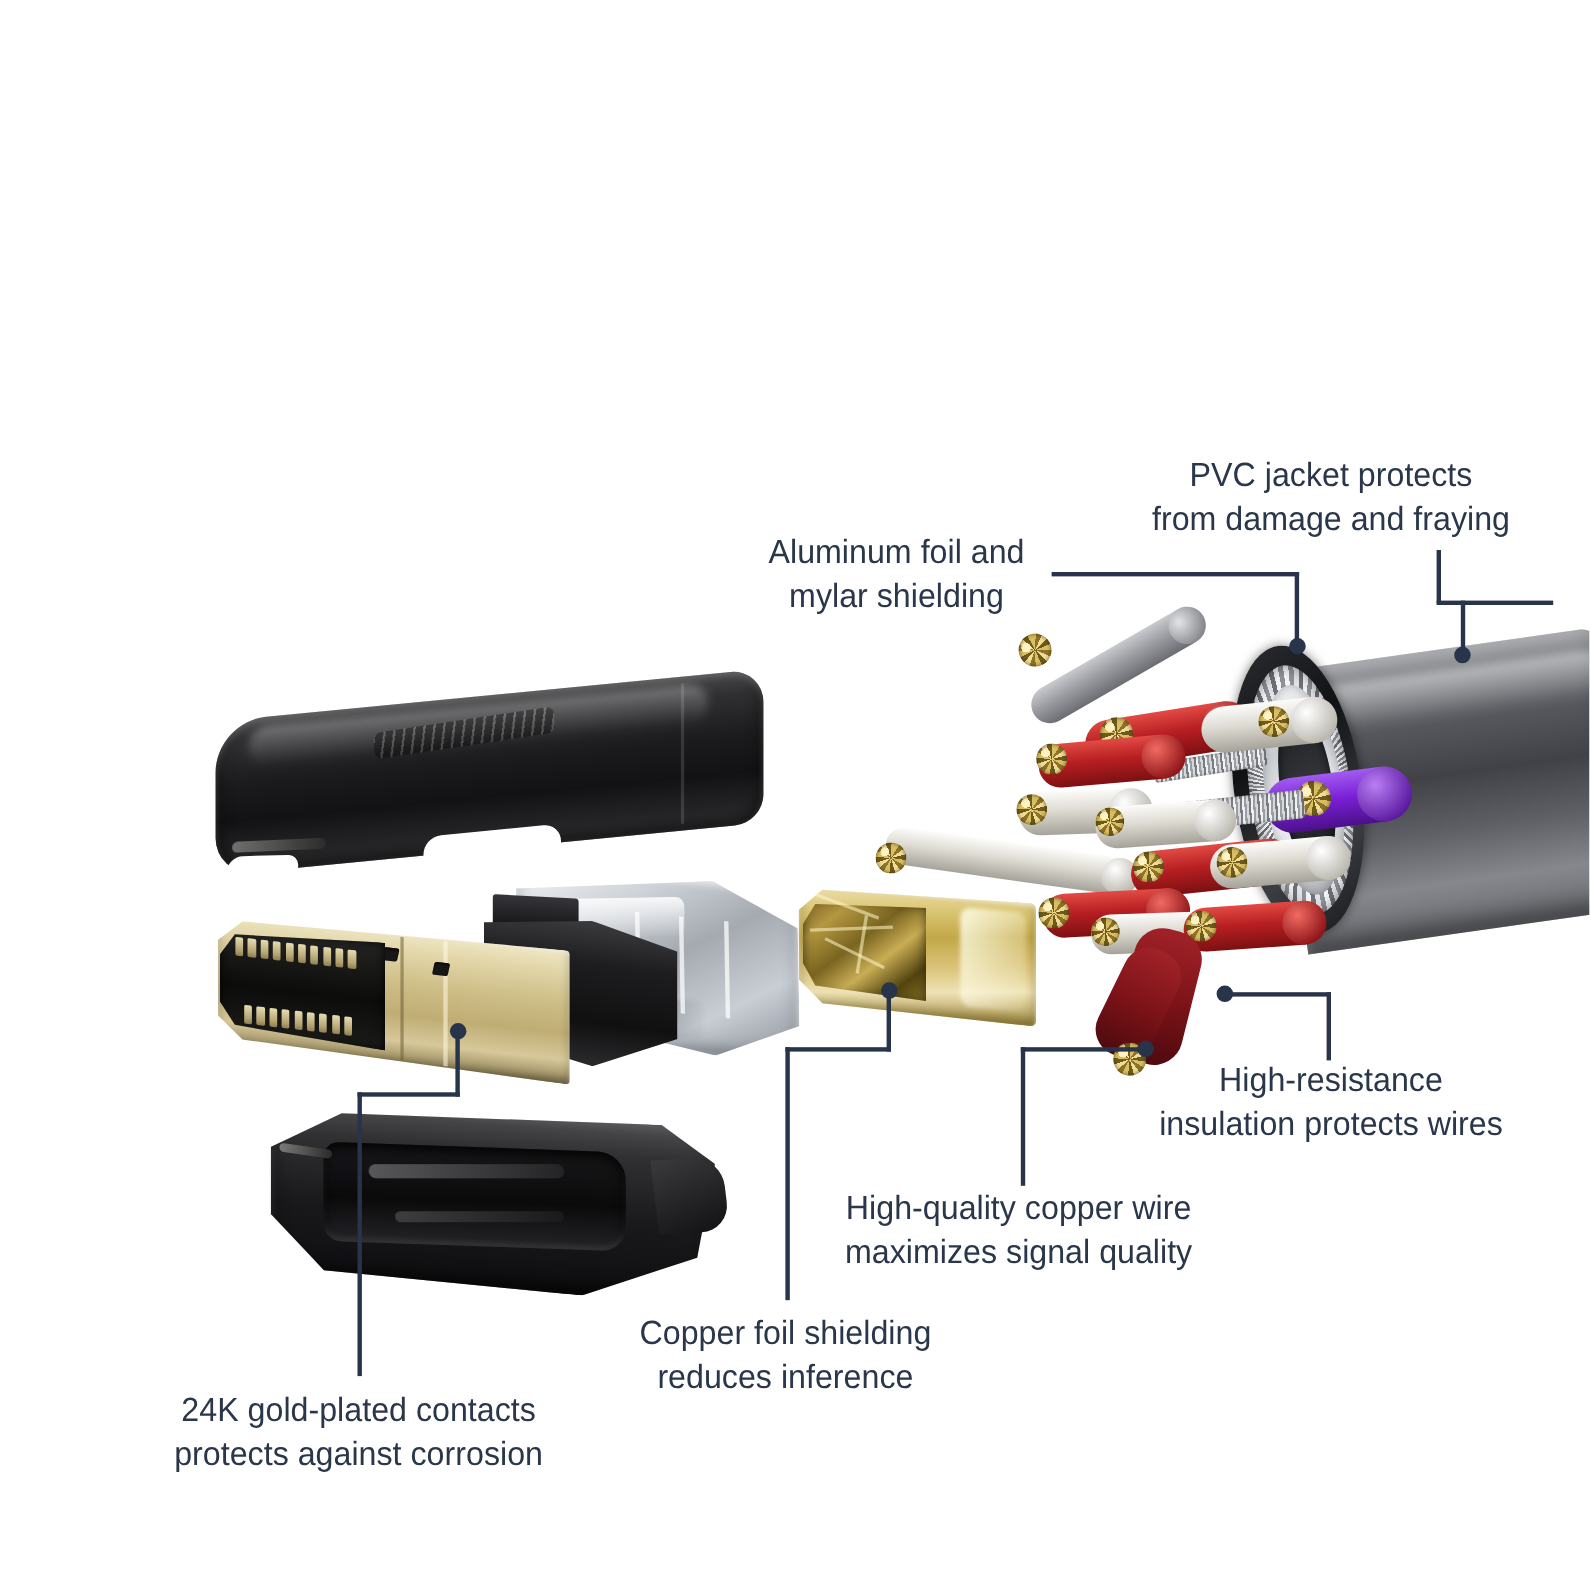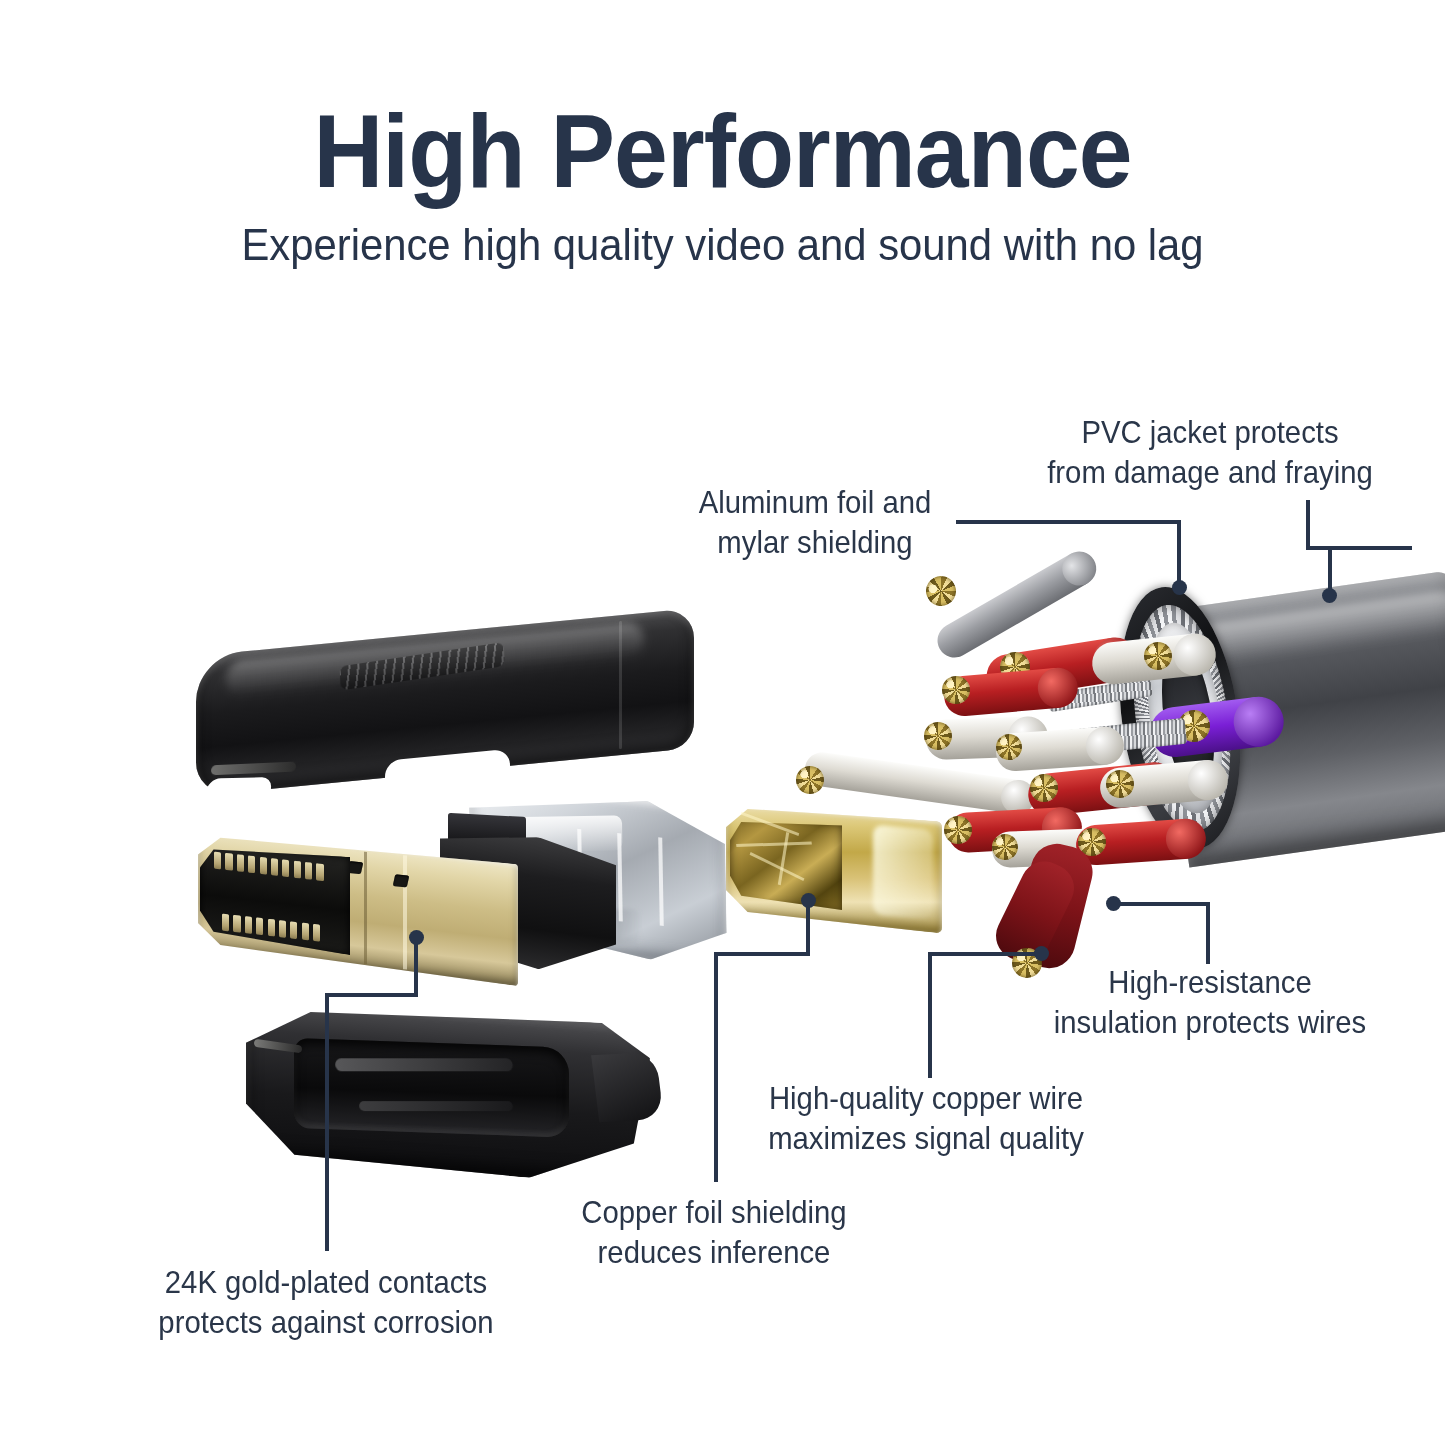--- a/index.html
+++ b/index.html
@@ -485,24 +485,20 @@
       #f0f1f3 0 2px, #9a9da2 2px 4px, #d6d8db 4px 6px, #787b80 6px 8px);
     border-radius: 4px;
     box-shadow: inset 0 0 3px rgba(0,0,0,0.4);
   }
 </style>
 </head>
 <body>
 
 <div id="page">
 
-  <div id="header">
-    <div id="title">High Performance</div>
-    <div id="subtitle">Experience high quality video and sound with no lag</div>
-  </div>
 
   <div id="art">
 
     <div id="cover-top">
       <div class="body"></div>
       <div class="gloss"></div>
       <div class="ridges"></div>
       <div class="seam"></div>
       <div class="lipL"></div>
       <div class="notch"></div>

